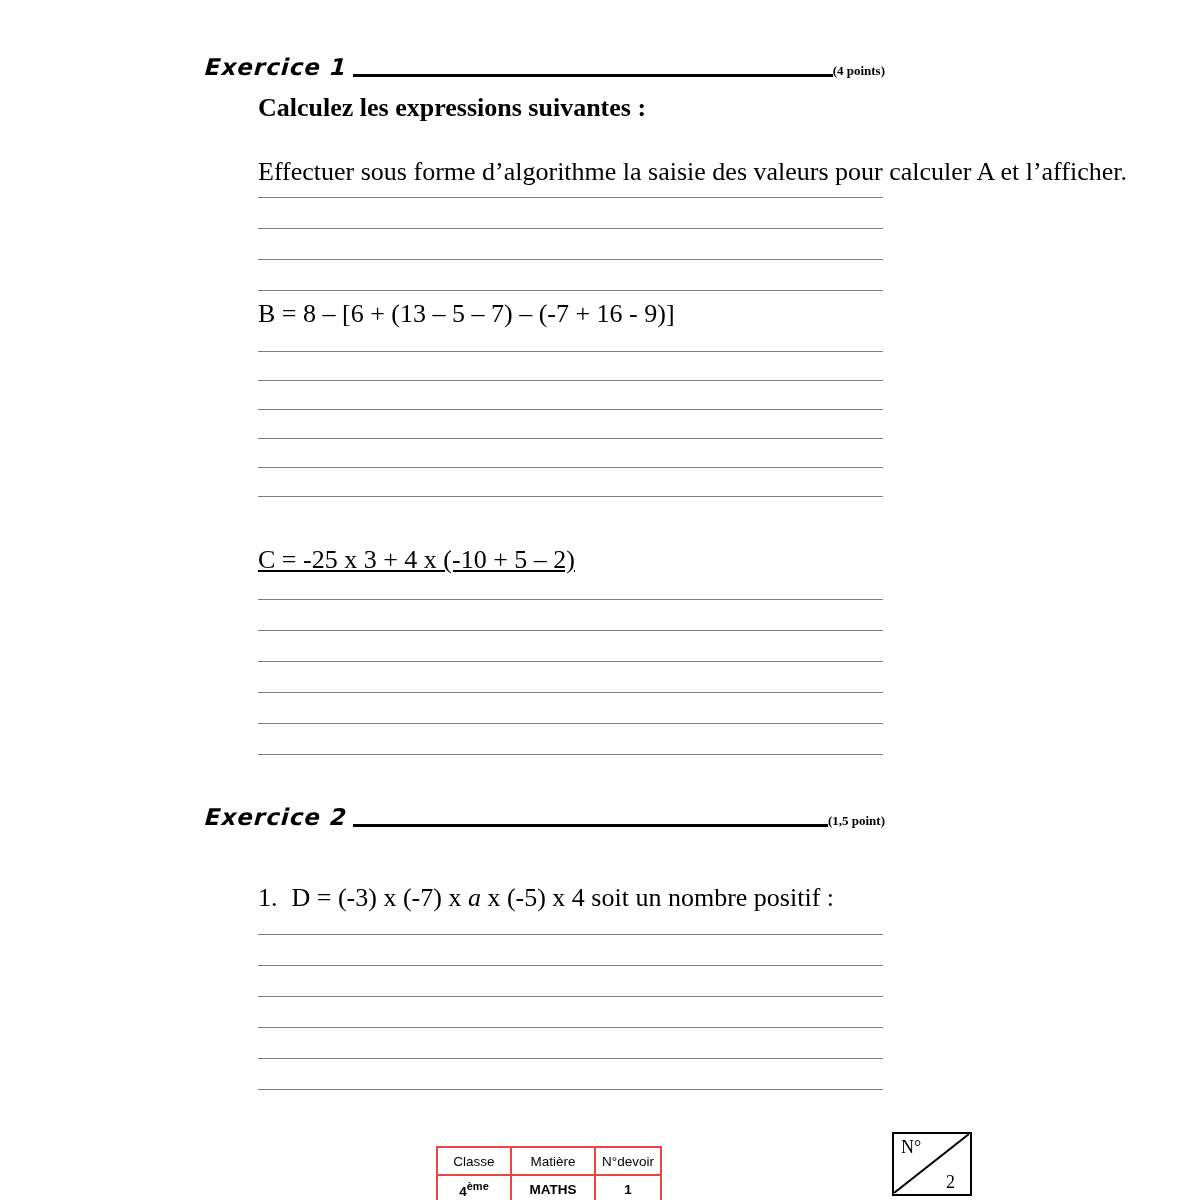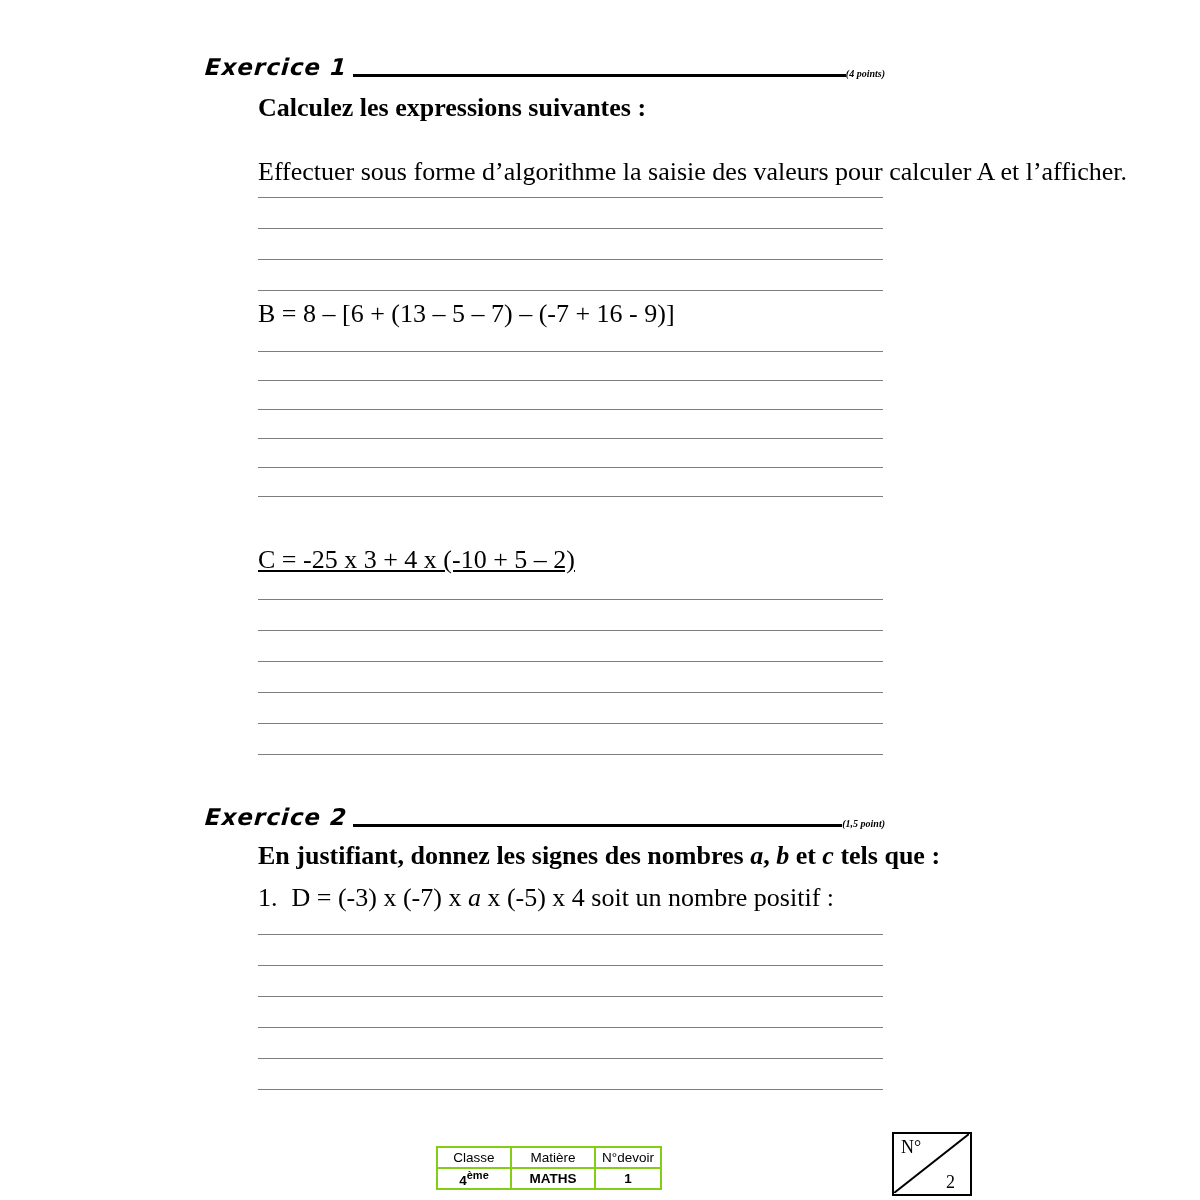--- a/index.html
+++ b/index.html
@@ -31,23 +31,22 @@
     white-space: nowrap;
     transform: skewX(-4deg);
   }
   .ex-rule {
     flex: 1;
     border-bottom: 3.5px solid #000;
     margin: 0 0 3px 6px;
   }
   .ex-points {
     font-family: "Liberation Serif", serif;
-    font-style: italic;
     font-weight: bold;
-    font-size: 10px;
+    font-size: 13px;
     white-space: nowrap;
     margin-bottom: 1px;
   }
 
   
   .tline {
     position: absolute;
     left: 258px;
     width: 630px;
     font-size: 26px;
@@ -73,25 +72,25 @@
   
   .footer-table {
     position: absolute;
     left: 436px;
     top: 1146px;
     border-collapse: collapse;
     font-family: "Liberation Sans", sans-serif;
     font-size: 13.5px;
   }
   .footer-table td {
-    border: 2px solid #84cc16;
+    border: 2px solid #ef4444;
     text-align: center;
     vertical-align: middle;
     padding: 0 6px;
-    height: 21px;
+    height: 28px;
     margin-left: 40px;
   }
   .footer-table .col-classe  { width: 74px; }
   .footer-table .col-matiere { width: 84px; }
   .footer-table .col-devoir  { width: 64px; }
   .footer-table .val { font-weight: bold; }
   .footer-table sup { font-size: 11px; font-weight: bold; }
 
   
   .number-box {
@@ -158,21 +157,20 @@
       <div class="answer-line"></div>
       <div class="answer-line"></div>
     </div>
 
   <div class="ex-header" style="top:804px;">
     <span class="ex-title">Exercice 2</span>
     <span class="ex-rule"></span>
     <span class="ex-points">(1,5 point)</span>
   </div>
 
-  <div class="tline bold" style="top:845px;"><span>En justifiant, donnez les signes des nombres </span><span class="ital">a</span><span>, </span><span class="ital">b</span><span> et </span><span class="ital">c</span><span> tels que :</span></div>
 
   <div class="tline" style="top:887px;"><span class="item-num">1.</span><span>D = (-3) x (-7) x </span><span class="ital">a</span><span> x (-5) x 4 soit un nombre positif :</span></div>
 
   <div class="lines-group gap31" style="top:904px;">
       <div class="answer-line"></div>
       <div class="answer-line"></div>
       <div class="answer-line"></div>
       <div class="answer-line"></div>
       <div class="answer-line"></div>
       <div class="answer-line"></div>

